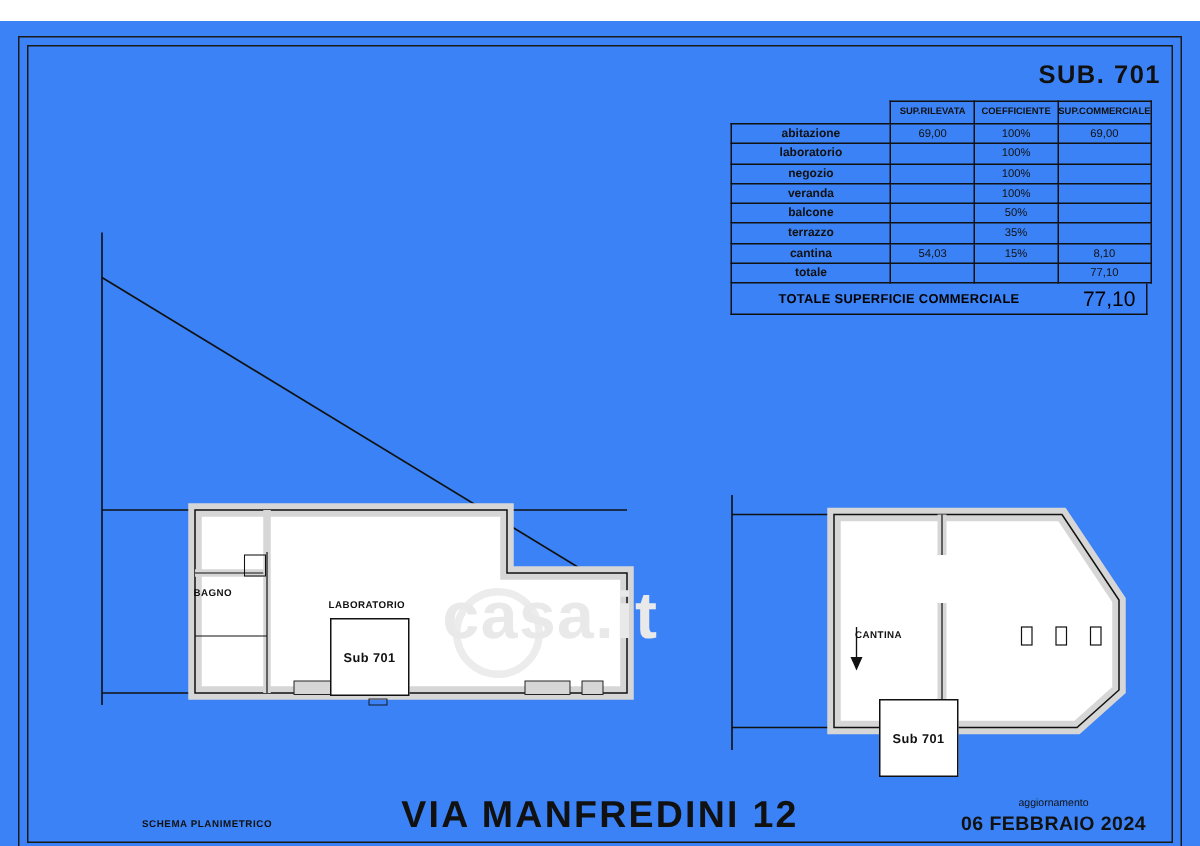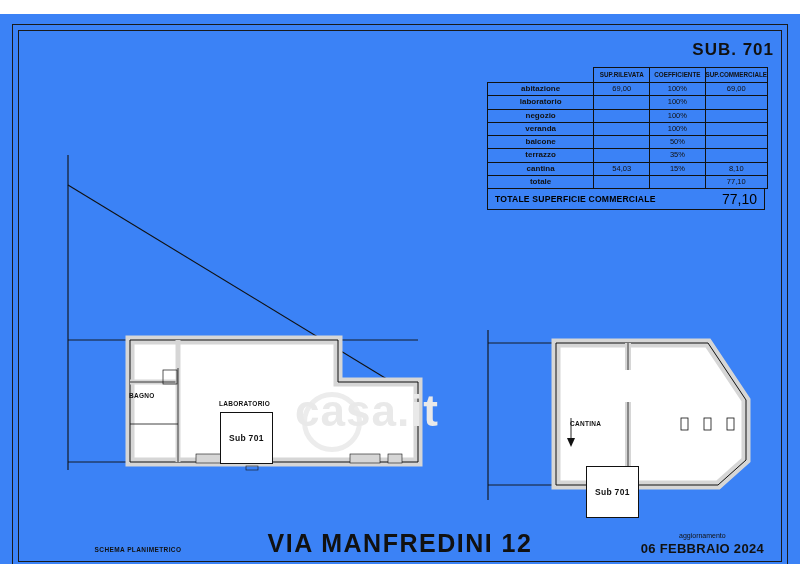--- a/index.html
+++ b/index.html
@@ -93,20 +93,21 @@
     border: 1.2px solid #111;
     border-top: none;
     height: 21px;
     box-sizing: border-box;
     padding: 0 7px;
   }
   .total-row .tl {
     font-size: 8.6px;
     font-weight: bold;
     letter-spacing: 0.2px;
+    margin-left: 24px;
   }
   .total-row .tv {
     font-size: 14px;
     font-weight: normal;
   }
 
   
   #plan {
     position: absolute;
     left: 18px;

